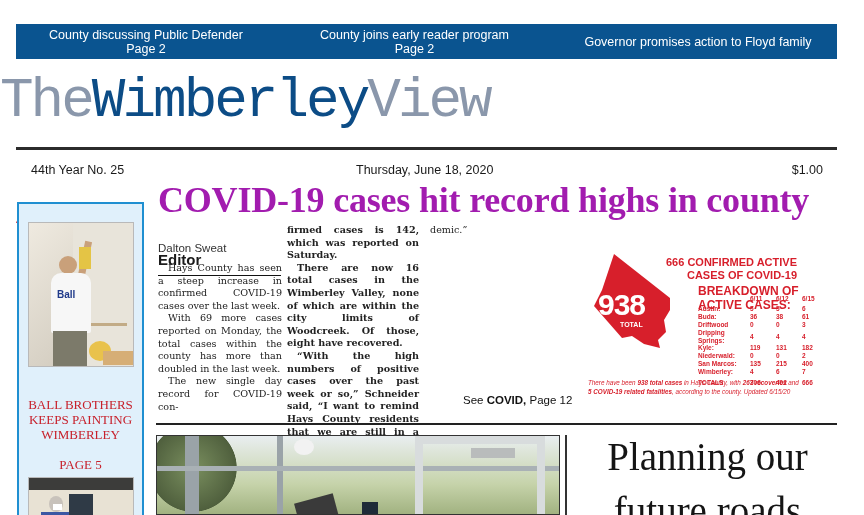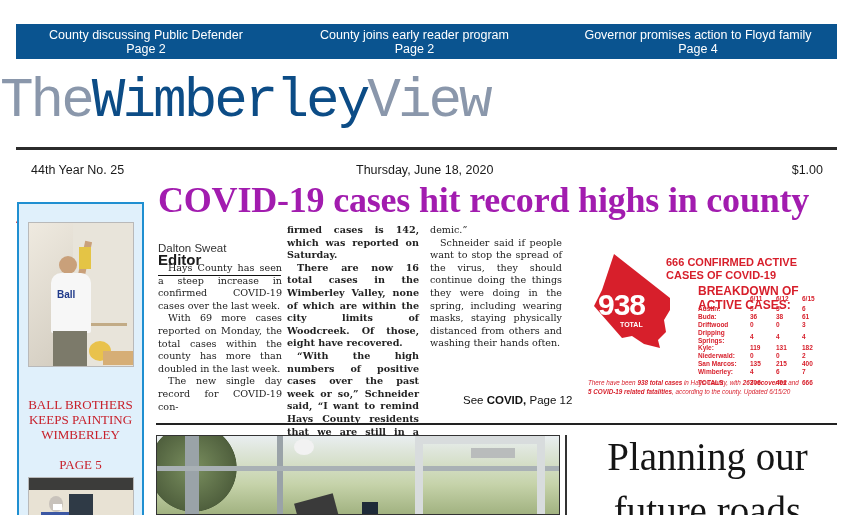--- a/index.html
+++ b/index.html
@@ -101,21 +101,21 @@
   .col2 { left: 287px; top: 224px; width: 132px; font-weight: bold; }
   .col3 { left: 430px; top: 224px; width: 132px; }
 
   .jump { position: absolute; left: 463px; top: 394px; font-family: "Liberation Sans", sans-serif; font-size: 11.5px; color: #111; }
   .jump b { font-weight: bold; }
 
   .covid-graphic { position: absolute; left: 592px; top: 250px; width: 250px; height: 160px; color: #d71f2b; }
   .covid-graphic .shape { position: absolute; left: 0; top: 0; width: 80px; height: 100px; }
   .covid-graphic .total-num { position: absolute; left: 6px; top: 38px; font-family: "Liberation Sans", sans-serif; font-weight: bold; font-size: 30px; color: #fff; letter-spacing: -1px; }
   .covid-graphic .total-lbl { position: absolute; left: 28px; top: 71px; font-family: "Liberation Sans", sans-serif; font-weight: bold; font-size: 7px; color: #fff; }
-  .covid-graphic .head1 { position: absolute; left: 74px; top: 6px; font-family: "Liberation Sans", sans-serif; font-weight: bold; font-size: 11px; line-height: 13px; }
+  .covid-graphic .head1 { position: absolute; left: 74px; top: 6px; font-family: "Liberation Sans", sans-serif; font-weight: bold; font-size: 11px; line-height: 13px; text-align: right; }
   .covid-graphic .breakdown-title { position: absolute; left: 106px; top: 34px; font-family: "Liberation Sans", sans-serif; font-weight: bold; font-size: 12px; }
   .covid-table { position: absolute; left: 106px; top: 45px; font-family: "Liberation Sans", sans-serif; font-size: 6.5px; line-height: 7.9px; border-collapse: collapse; }
   .covid-table td, .covid-table th { padding: 0; font-weight: bold; text-align: left; }
   .covid-table th { font-weight: bold; padding-bottom: 2px; }
   .covid-table .c0 { width: 52px; }
   .covid-table .cn { width: 26px; }
   .covid-table tr.tot td { padding-top: 3px; }
   .covid-note { position: absolute; left: -4px; top: 128px; width: 260px; font-family: "Liberation Sans", sans-serif; font-size: 6.3px; line-height: 9px; font-style: italic; }
   .covid-note b { font-weight: bold; }
 
@@ -148,21 +148,20 @@
   <div class="teaser">
     <div>County discussing Public Defender</div>
     <div>Page 2</div>
   </div>
   <div class="teaser">
     <div>County joins early reader program</div>
     <div>Page 2</div>
   </div>
   <div class="teaser">
     <div>Governor promises action to Floyd family</div>
-    <div>Page 4</div>
   </div>
 </div>
 
 <div class="masthead"><span class="the">The</span><span class="wimb">Wimberley</span><span class="view">View</span></div>
 
 <div class="rule-top"></div>
 
 <div class="dateline">
   <span class="issue">44th Year No. 25</span>
   <span class="date">Thursday, June 18, 2020</span>
@@ -211,21 +210,20 @@
   <p>With 69 more cases reported on Monday, the total cases within the county has more than doubled in the last week.</p>
   <p>The new single day record for COVID-19 con-</p>
 </div>
 <div class="col col2">
   <p class="noind">firmed cases is 142, which was reported on Saturday.</p>
   <p>There are now 16 total cases in the Wimberley Valley, none of which are within the city limits of Woodcreek. Of those, eight have recovered.</p>
   <p>“With the high numbers of positive cases over the past week or so,” Schneider said, “I want to remind Hays County residents that we are still in a global pan-</p>
 </div>
 <div class="col col3">
   <p class="noind">demic.”</p>
-  <p>Schneider said if people want to stop the spread of the virus, they should continue doing the things they were doing in the spring, including wearing masks, staying physically distanced from others and washing their hands often.</p>
 </div>
 
 <div class="jump"><span>See</span> <b>COVID,</b> <span>Page 12</span></div>
 
 <div class="covid-graphic">
   <svg class="shape" viewBox="0 0 80 100">
     <polygon points="22,4 78,48 78,60 72,70 74,82 66,90 68,98 52,94 40,86 30,88 2,56 10,40" fill="#d71f2b"></polygon>
   </svg>
   <div class="total-num">938</div>
   <div class="total-lbl">TOTAL</div>

